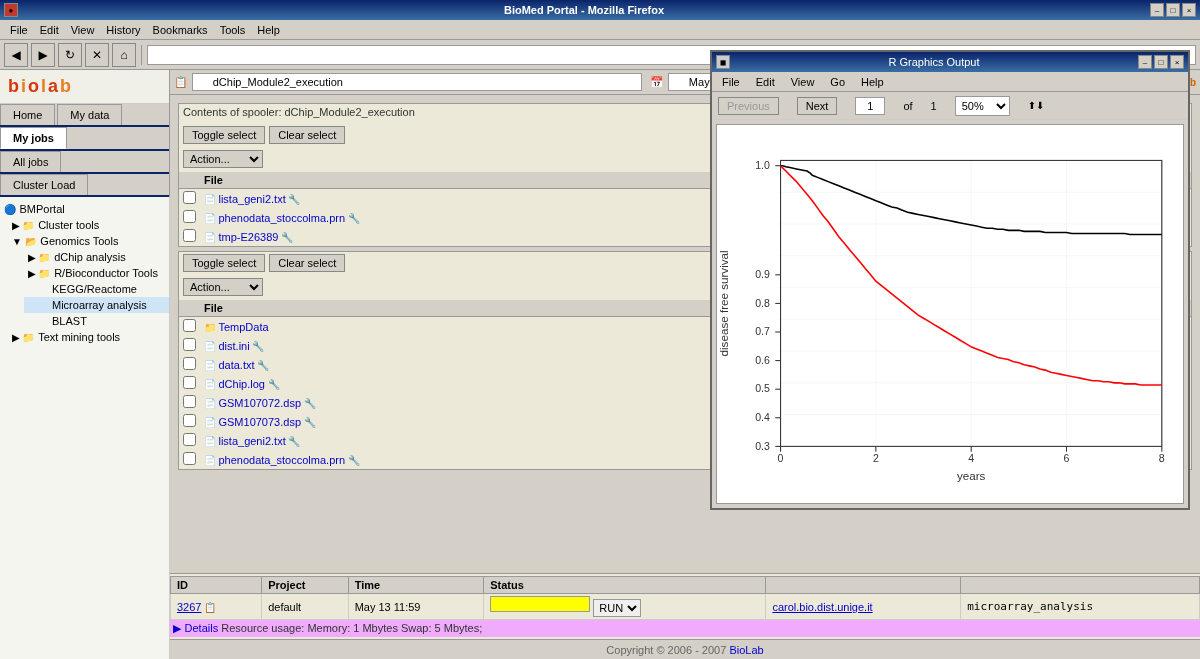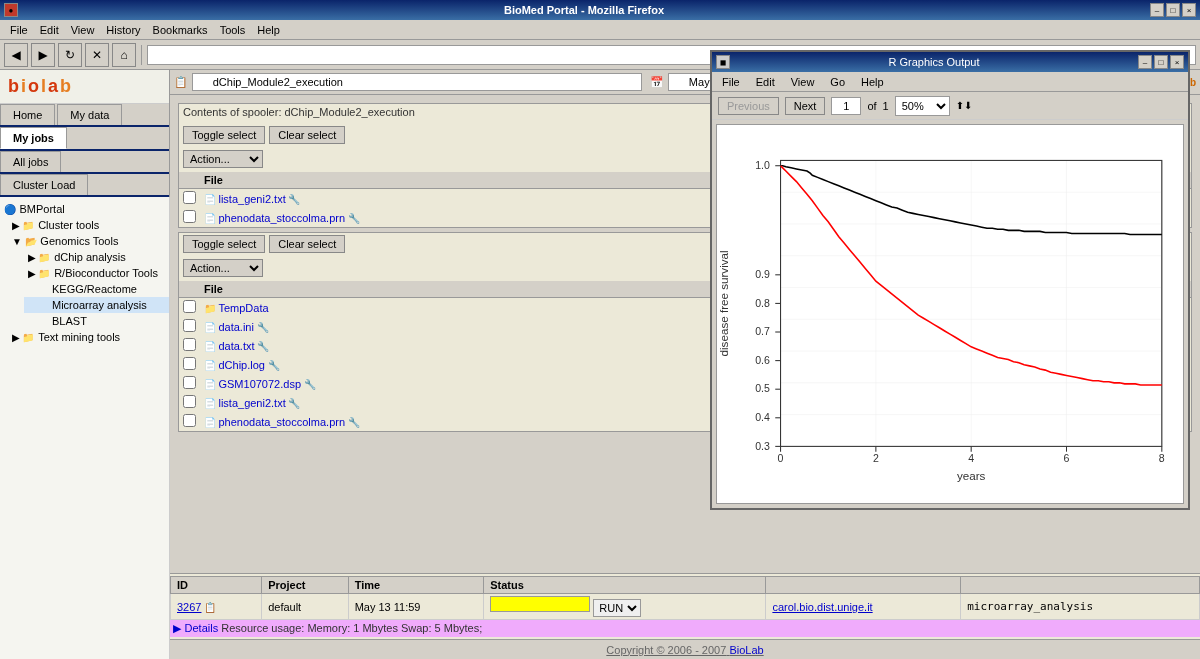--- a/index.html
+++ b/index.html
@@ -300,21 +300,20 @@
     
     .footer {
       background: #d4d0c8;
       height: 20px;
       border-top: 1px solid #999;
       display: flex;
       align-items: center;
       justify-content: center;
       font-size: 11px;
       color: #666;
-      text-decoration: underline;
     }
     .footer-link { color: #0000cc; cursor: pointer; }
 
     
     .r-window {
       position: absolute;
       top: 50px;
       left: 710px;
       width: 480px;
       height: 460px;
@@ -352,21 +351,21 @@
       padding: 2px 6px;
       font-size: 11px;
       cursor: pointer;
     }
     .r-toolbar {
       background: #d4d0c8;
       height: 28px;
       display: flex;
       align-items: center;
       padding: 0 6px;
-      gap: 6px;
+      gap: 18px;
       border-bottom: 1px solid #ccc;
     }
     .r-nav-btn {
       padding: 2px 8px;
       background: #d4d0c8;
       border: 1px solid #888;
       font-size: 11px;
       cursor: pointer;
     }
     .r-nav-btn.disabled { color: #999; cursor: default; }
@@ -549,20 +548,24 @@
             </thead>
             <tbody id="spooler-file-tbody">
               <tr>
                 <td><input type="checkbox" style=""></td>
                 <td><span class="file-icon ico-page">📄</span><a class="file-link">lista_geni2.txt</a> <span style="font-size:10px; color:#888;">🔧</span></td>
               </tr>
               <tr>
                 <td><input type="checkbox" style=""></td>
                 <td><span class="file-icon ico-page">📄</span><a class="file-link">phenodata_stoccolma.prn</a> <span style="font-size:10px; color:#888;">🔧</span></td>
               </tr>
+              <tr>
+                <td><input type="checkbox" style=""></td>
+                <td><span class="file-icon ico-page">📄</span><a class="file-link">tmp-E26389</a> <span style="font-size:10px; color:#888;">🔧</span></td>
+              </tr>
             </tbody>
           </table>
         </div>
 
         <div class="panel-box">
           <div class="file-toolbar">
             <button class="file-btn">Toggle select</button>
             <button class="file-btn">Clear select</button>
           </div>
           <div style="padding:0 4px 4px;">
@@ -579,33 +582,37 @@
                 <th>File</th>
               </tr>
             </thead>
             <tbody id="remote-file-tbody">
               <tr>
                 <td><input type="checkbox" style=""></td>
                 <td><span class="file-icon folder-icon">📁</span><a class="file-link">TempData</a></td>
               </tr>
               <tr>
                 <td><input type="checkbox" style=""></td>
-                <td><span class="file-icon ico-page">📄</span><a class="file-link">data.ini</a> <span style="font-size:10px;">🔧</span></td>
+                <td><span class="file-icon ico-page">📄</span><a class="file-link">dist.ini</a> <span style="font-size:10px;">🔧</span></td>
               </tr>
               <tr>
                 <td><input type="checkbox" style=""></td>
                 <td><span class="file-icon ico-page">📄</span><a class="file-link">data.txt</a> <span style="font-size:10px;">🔧</span></td>
               </tr>
               <tr>
                 <td><input type="checkbox" style=""></td>
                 <td><span class="file-icon ico-page">📄</span><a class="file-link">dChip.log</a> <span style="font-size:10px;">🔧</span></td>
               </tr>
               <tr>
                 <td><input type="checkbox" style=""></td>
                 <td><span class="file-icon ico-page">📄</span><a class="file-link">GSM107072.dsp</a> <span style="font-size:10px;">🔧</span></td>
+              </tr>
+              <tr>
+                <td><input type="checkbox" style=""></td>
+                <td><span class="file-icon ico-page">📄</span><a class="file-link">GSM107073.dsp</a> <span style="font-size:10px;">🔧</span></td>
               </tr>
               <tr>
                 <td><input type="checkbox" style=""></td>
                 <td><span class="file-icon ico-page">📄</span><a class="file-link">lista_geni2.txt</a> <span style="font-size:10px;">🔧</span></td>
               </tr>
               <tr>
                 <td><input type="checkbox" style=""></td>
                 <td><span class="file-icon ico-page">📄</span><a class="file-link">phenodata_stoccolma.prn</a> <span style="font-size:10px;">🔧</span></td>
               </tr>
             </tbody>

